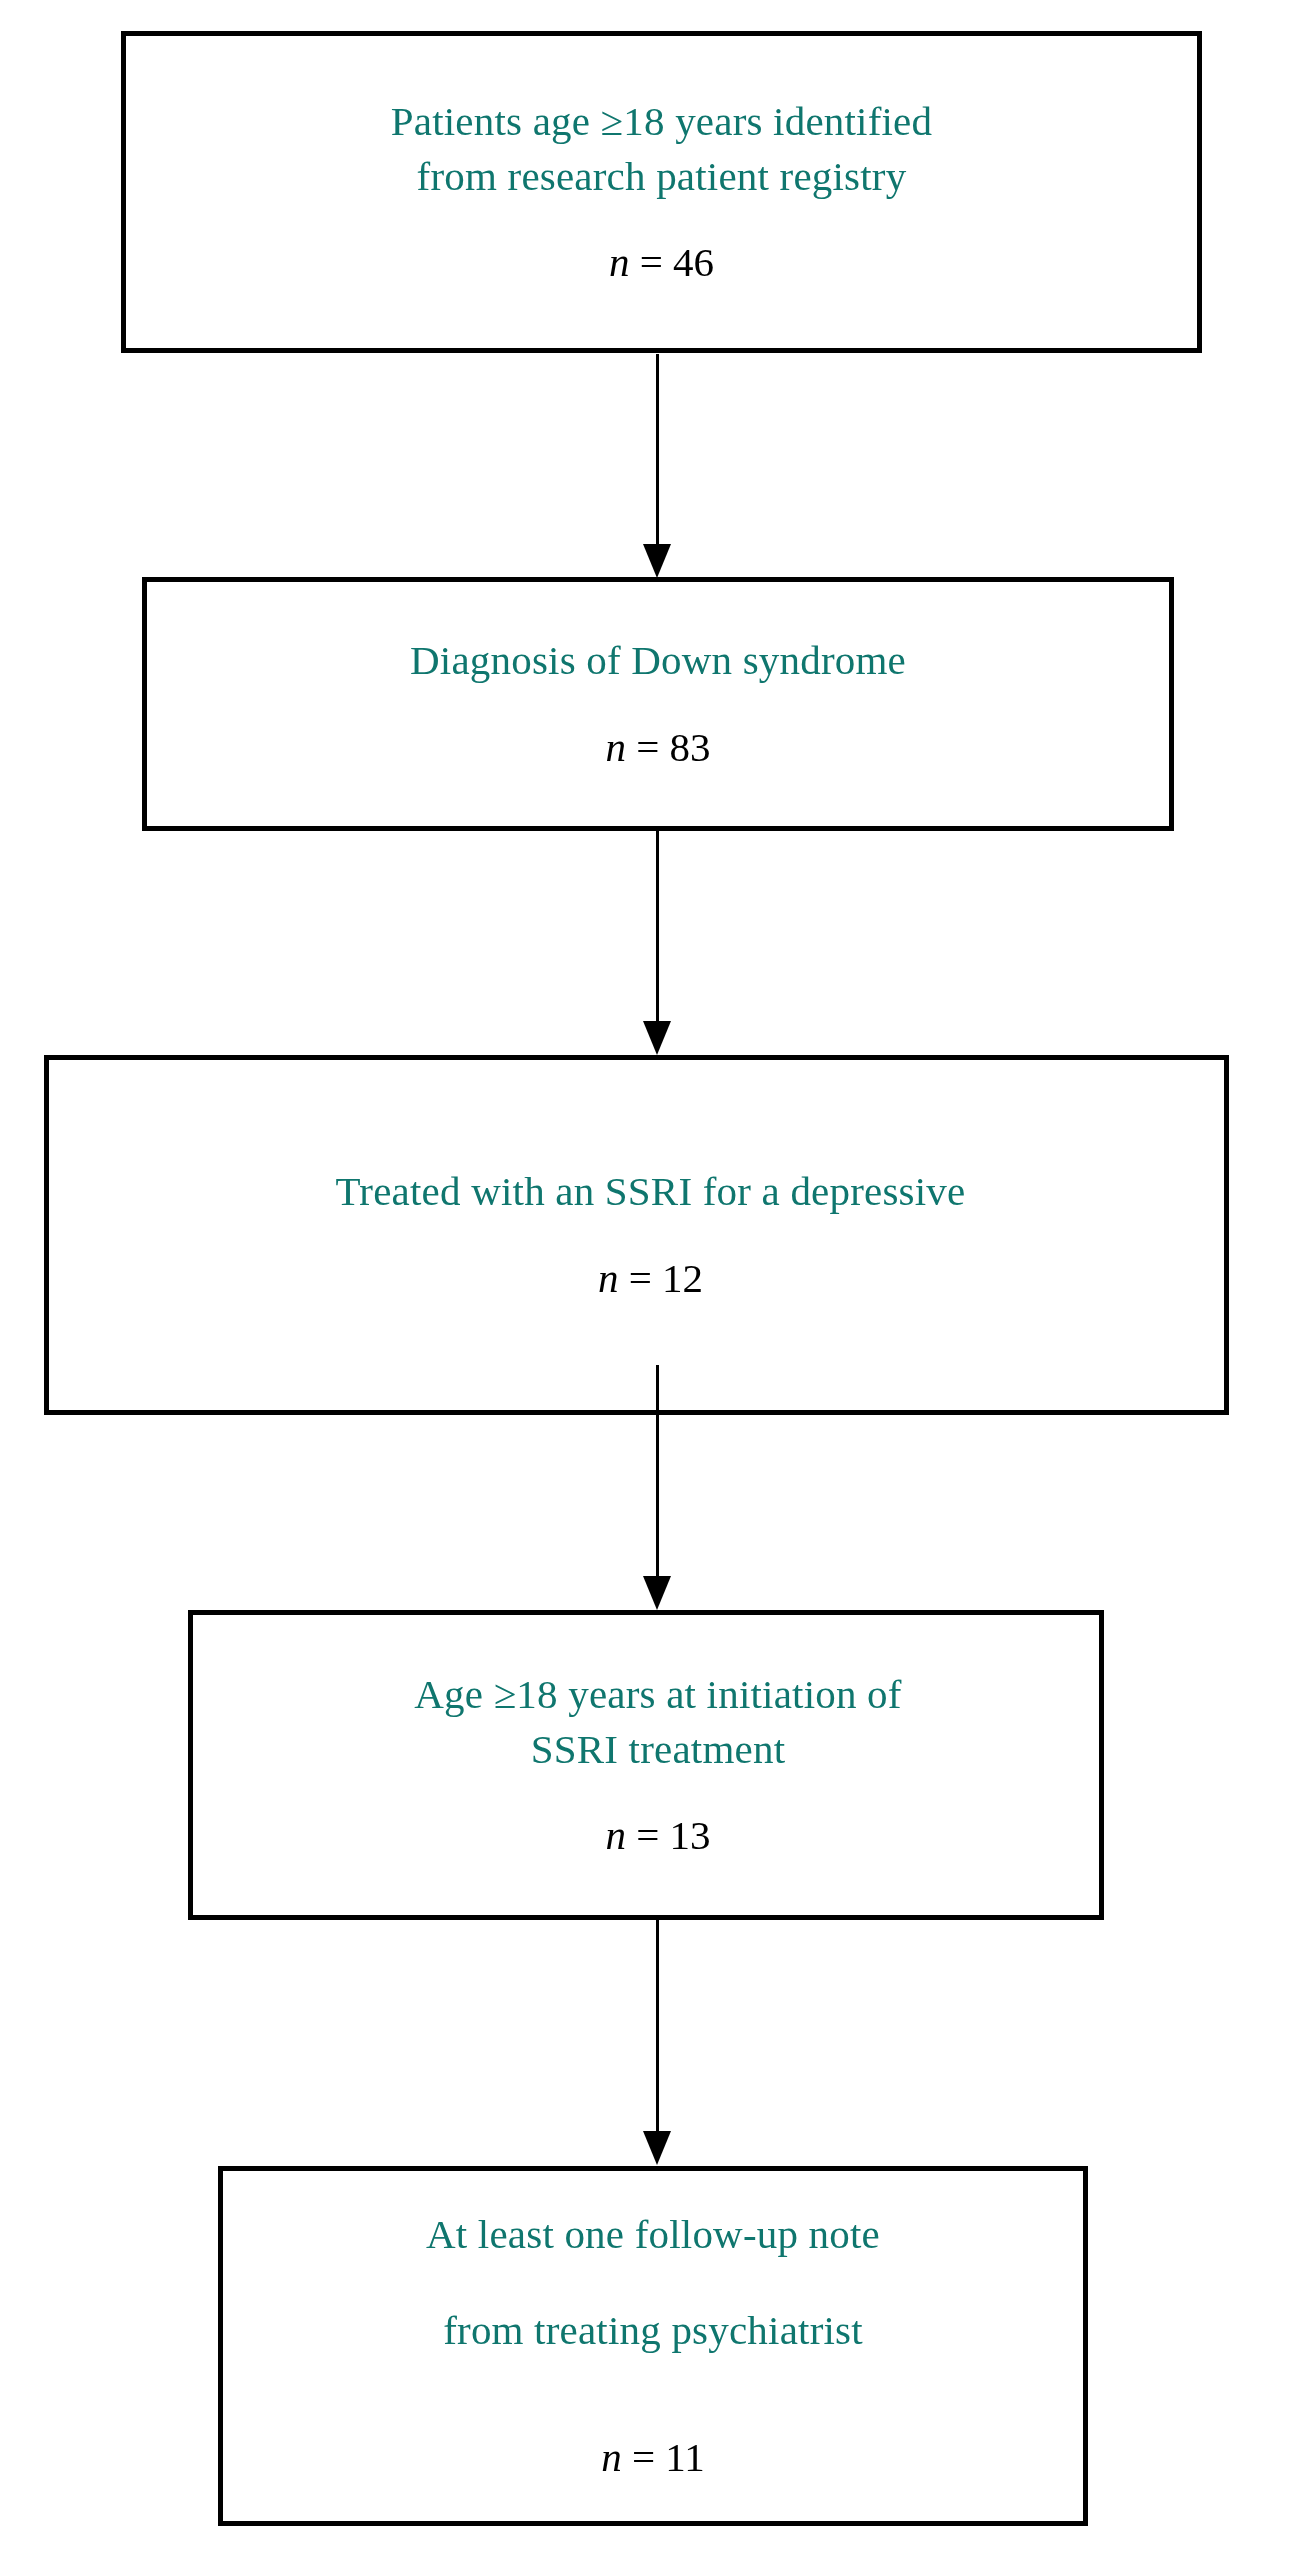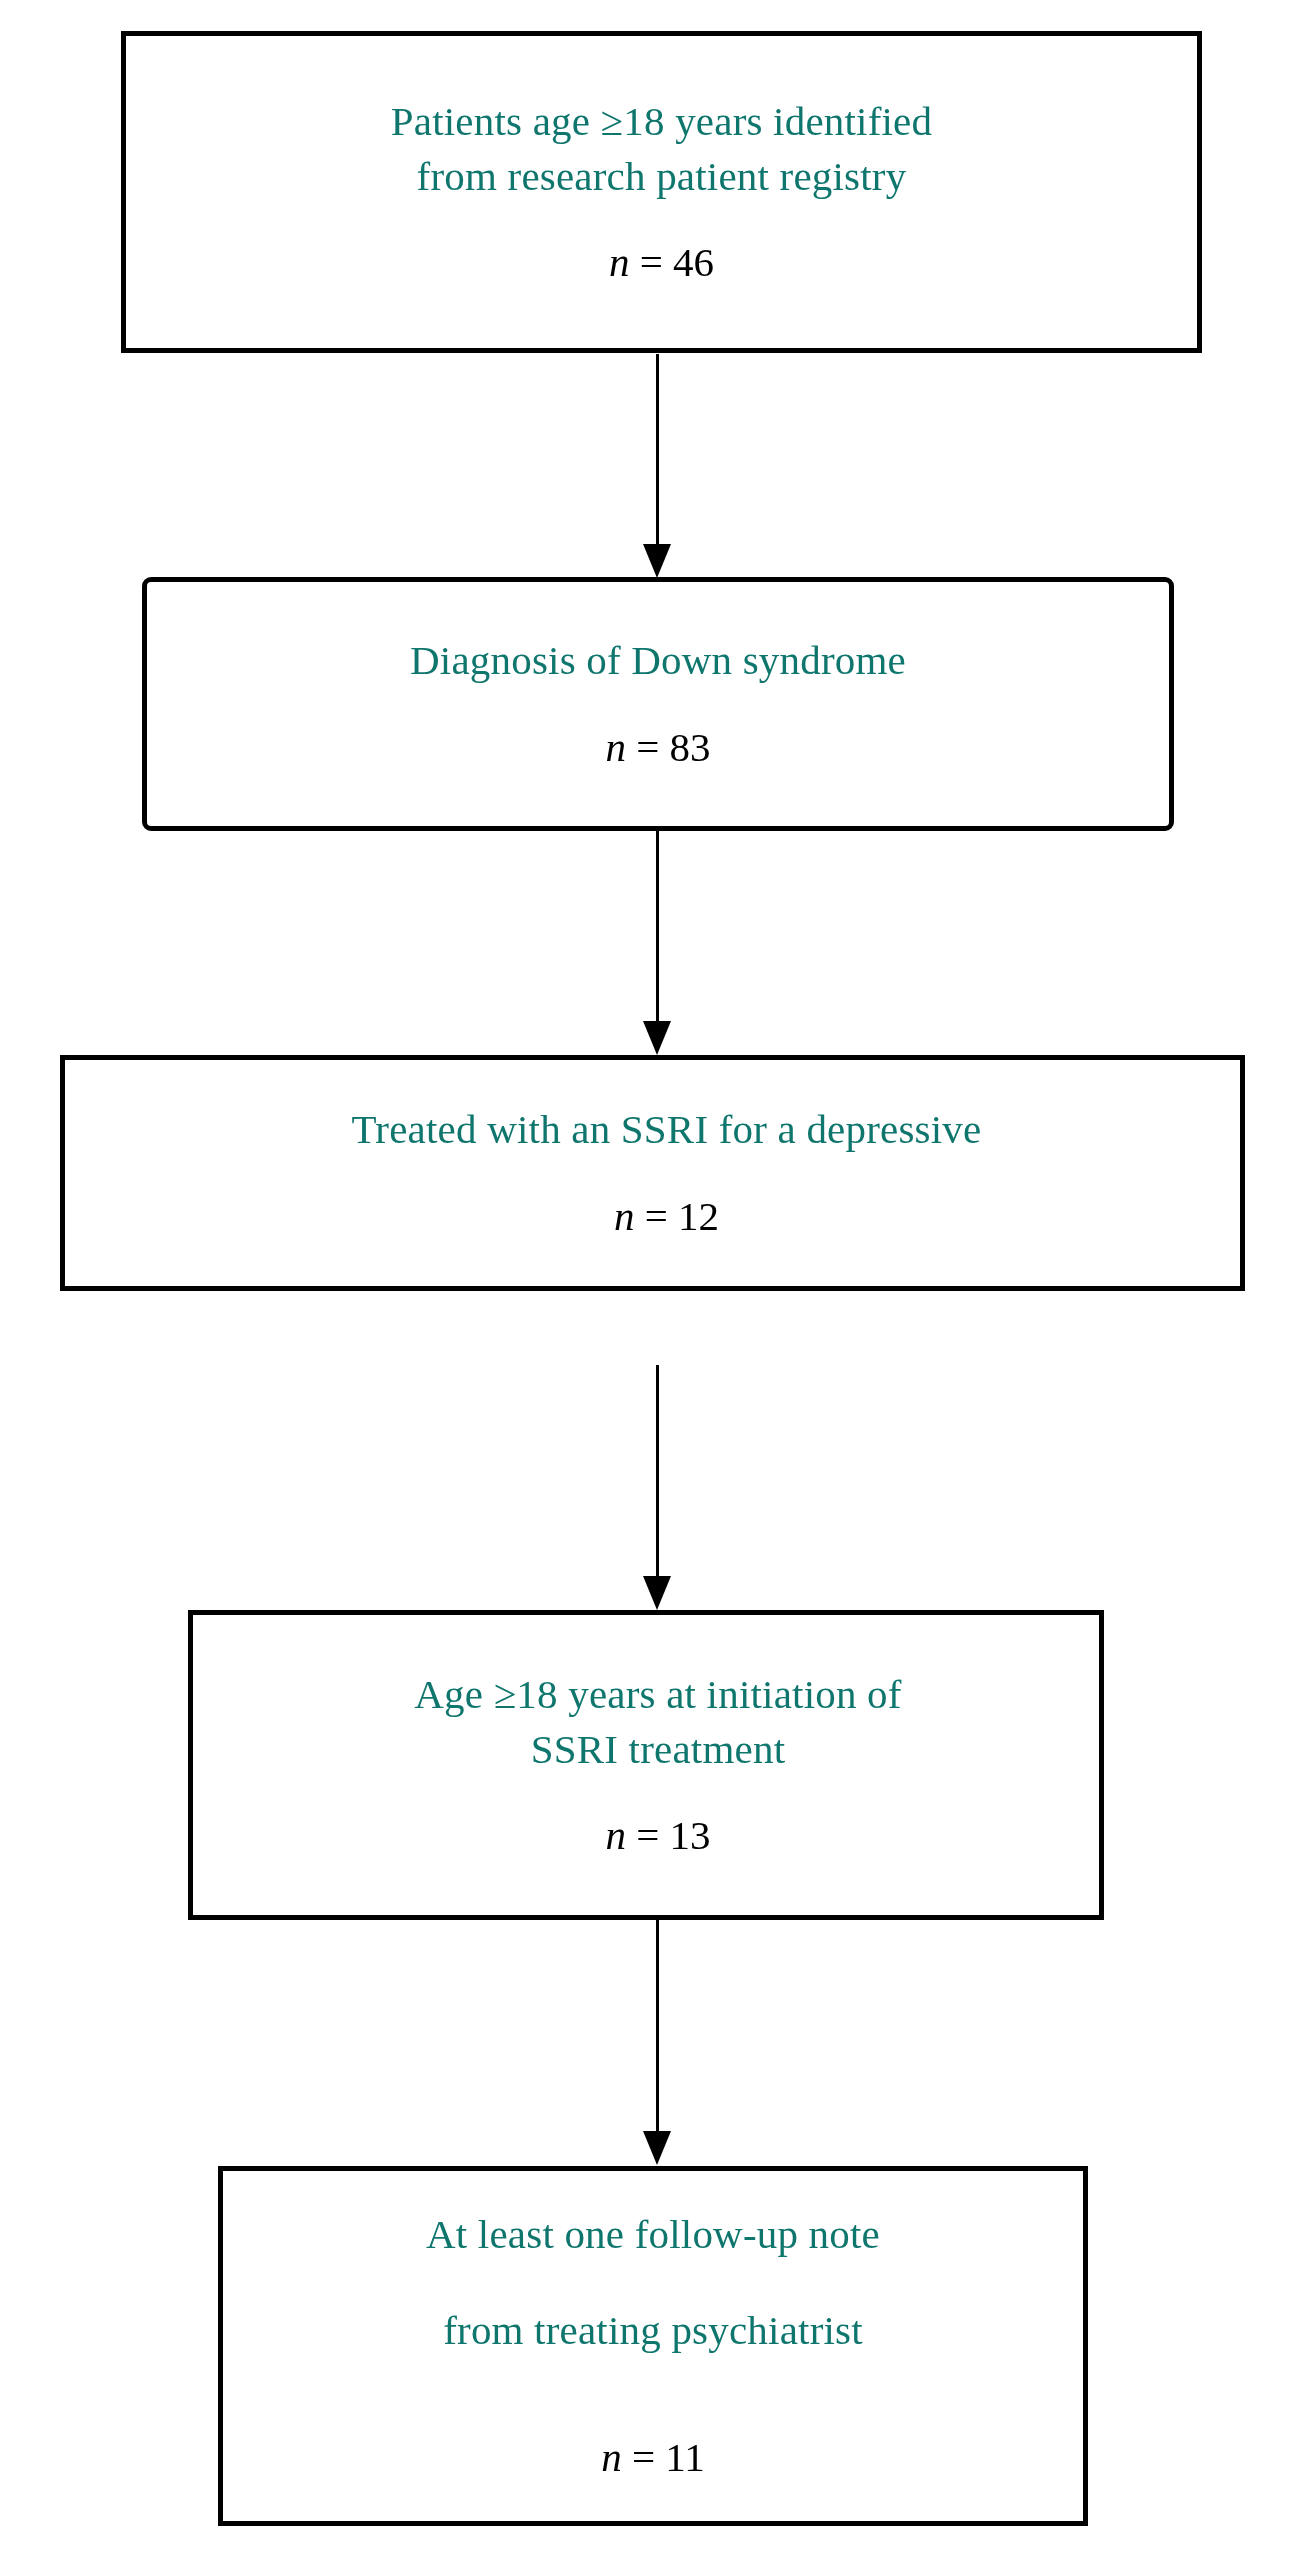--- a/index.html
+++ b/index.html
@@ -88,31 +88,31 @@
     <span class="box-line">Patients age ≥18 years identified</span>
     <span class="box-line">from research patient registry</span>
     <span class="box-count"><span class="n-italic">n</span><span> = </span><span>46</span></span>
   </div>
 
   <div class="connector" id="arrow-1" style="left: 656px; top: 354px; height: 223px;">
     <div class="shaft" style="height: 193px;"></div>
     <div class="head" style="top: 190px;"></div>
   </div>
 
-  <div class="flow-box" id="box-2" style="left: 142px; top: 577px; width: 1032px; height: 254px; border-radius: 9px;">
+  <div class="flow-box" id="box-2" style="left: 142px; top: 577px; width: 1032px; height: 254px;">
     <span class="box-line">Diagnosis of Down syndrome</span>
     <span class="box-count"><span class="n-italic">n</span><span> = </span><span>83</span></span>
   </div>
 
   <div class="connector" id="arrow-2" style="left: 656px; top: 831px; height: 224px;">
     <div class="shaft" style="height: 194px;"></div>
     <div class="head" style="top: 190px;"></div>
   </div>
 
-  <div class="flow-box" id="box-3" style="left: 60px; top: 1055px; width: 1185px; height: 236px; padding-left: 28px;">
+  <div class="flow-box" id="box-3" style="left: 44px; top: 1055px; width: 1185px; height: 360px; padding-left: 28px;">
     <span class="box-line">Treated with an SSRI for a depressive</span>
     <span class="box-count"><span class="n-italic">n</span><span> = </span><span>12</span></span>
   </div>
 
   <div class="connector" id="arrow-3" style="left: 656px; top: 1365px; height: 245px;">
     <div class="shaft" style="height: 214px;"></div>
     <div class="head" style="top: 211px;"></div>
   </div>
 
   <div class="flow-box" id="box-4" style="left: 188px; top: 1610px; width: 916px; height: 310px; padding-left: 24px;">

